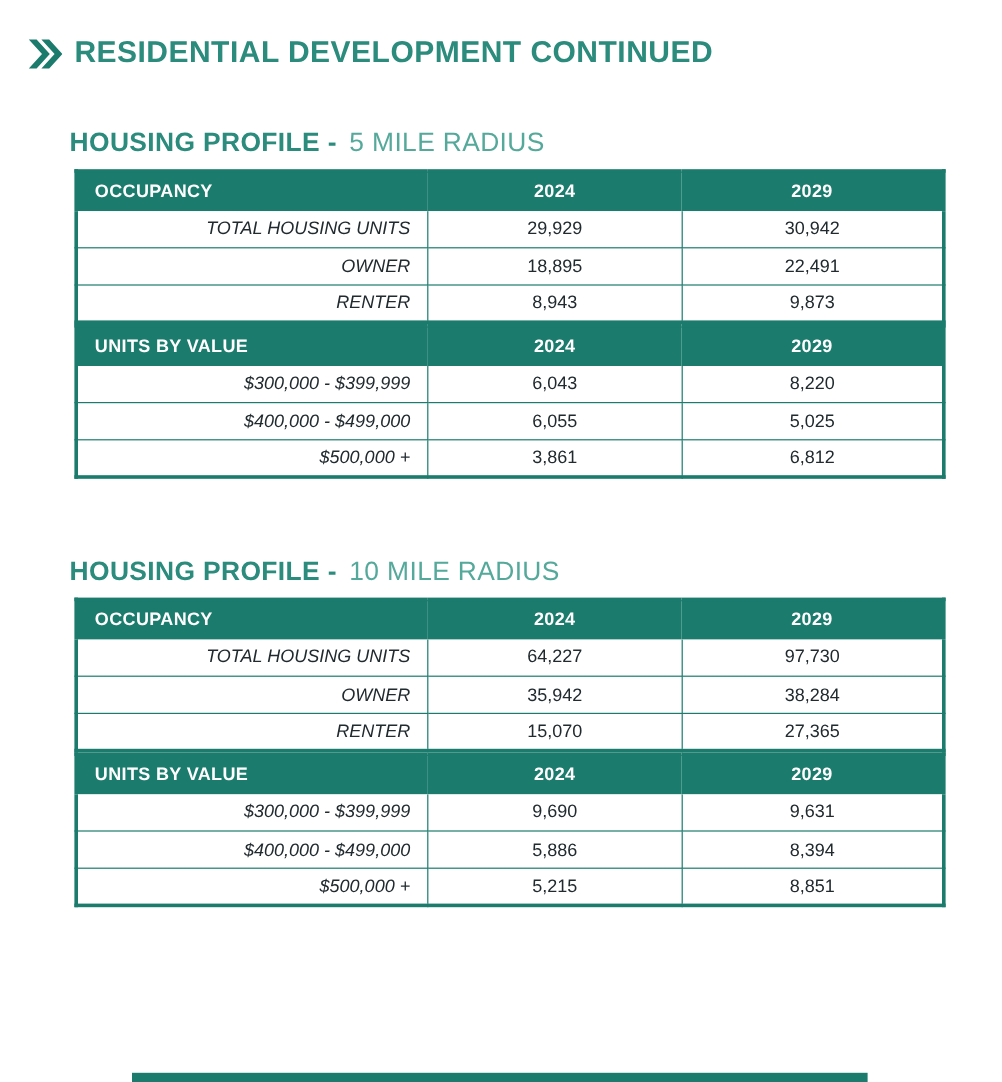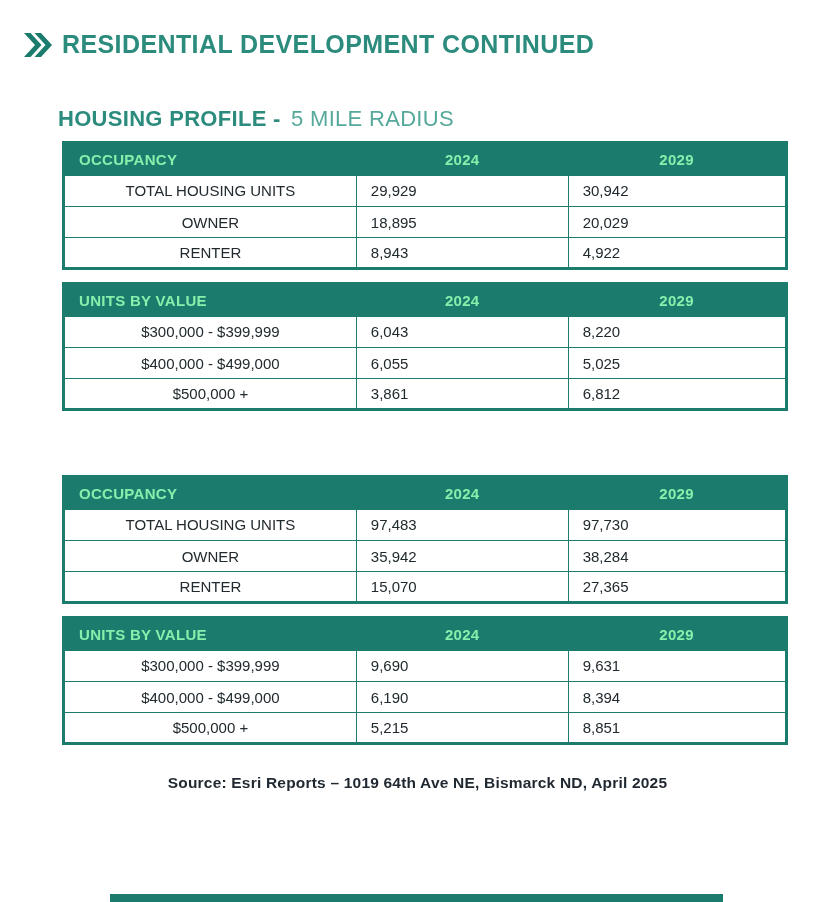--- a/index.html
+++ b/index.html
@@ -48,45 +48,46 @@
 
   
   table.data-table {
     width: 726px;
     border-collapse: collapse;
     table-layout: fixed;
     border: 3px solid #1b7b6d;
     font-size: 15px;
   }
   table.data-table + table.data-table,
-  .table-gap { margin-top: 12px; }
+  .table-gap { }
   table.data-table col.c-label { width: 40.5%; }
   table.data-table col.c-y1 { width: 29.3%; }
   table.data-table col.c-y2 { width: 30.2%; }
 
   table.data-table thead th {
     background: #1b7b6d;
-    color: #86efac;
+    color: #ffffff;
     font-weight: 700;
     letter-spacing: 0.3px;
     height: 33px;
     padding: 0 14px;
     text-align: center;
     border: none;
   }
   table.data-table thead th.label-col { text-align: left; }
 
   table.data-table tbody td {
     height: 31px;
     padding: 0 14px;
+    text-align: center;
     border: 1.5px solid #1b7b6d;
     color: #212a2e;
     background: #ffffff;
   }
-  table.data-table tbody td.label-col { text-align: center; }
+  table.data-table tbody td.label-col { text-align: right; font-style: italic; }
   table.data-table tbody tr:first-child td { border-top: none; }
 
   
   .source-note {
     margin-top: 29px;
     text-align: center;
     font-size: 15.5px;
     font-weight: 700;
     color: #1f2730;
     letter-spacing: 0.2px;
@@ -136,26 +137,26 @@
       </thead>
       <tbody>
         <tr>
           <td class="label-col">TOTAL HOUSING UNITS</td>
           <td>29,929</td>
           <td>30,942</td>
         </tr>
         <tr>
           <td class="label-col">OWNER</td>
           <td>18,895</td>
-          <td>20,029</td>
+          <td>22,491</td>
         </tr>
         <tr>
           <td class="label-col">RENTER</td>
           <td>8,943</td>
-          <td>4,922</td>
+          <td>9,873</td>
         </tr>
       </tbody>
     </table>
 
     <table class="data-table table-gap">
       <colgroup>
           <col class="c-label">
           <col class="c-y1">
           <col class="c-y2">
         </colgroup>
@@ -180,38 +181,42 @@
         <tr>
           <td class="label-col">$500,000 +</td>
           <td>3,861</td>
           <td>6,812</td>
         </tr>
       </tbody>
     </table>
   </section>
 
   <section class="section section-10">
+    <h2 class="section-heading">
+      <span class="hb">HOUSING PROFILE -</span>
+      <span class="hl">10 MILE RADIUS</span>
+    </h2>
 
     <table class="data-table">
       <colgroup>
           <col class="c-label">
           <col class="c-y1">
           <col class="c-y2">
         </colgroup>
       <thead>
         <tr>
           <th class="label-col">OCCUPANCY</th>
           <th>2024</th>
           <th>2029</th>
         </tr>
       </thead>
       <tbody>
         <tr>
           <td class="label-col">TOTAL HOUSING UNITS</td>
-          <td>97,483</td>
+          <td>64,227</td>
           <td>97,730</td>
         </tr>
         <tr>
           <td class="label-col">OWNER</td>
           <td>35,942</td>
           <td>38,284</td>
         </tr>
         <tr>
           <td class="label-col">RENTER</td>
           <td>15,070</td>
@@ -234,29 +239,28 @@
         </tr>
       </thead>
       <tbody>
         <tr>
           <td class="label-col">$300,000 - $399,999</td>
           <td>9,690</td>
           <td>9,631</td>
         </tr>
         <tr>
           <td class="label-col">$400,000 - $499,000</td>
-          <td>6,190</td>
+          <td>5,886</td>
           <td>8,394</td>
         </tr>
         <tr>
           <td class="label-col">$500,000 +</td>
           <td>5,215</td>
           <td>8,851</td>
         </tr>
       </tbody>
     </table>
   </section>
 
-  <p class="source-note">Source: Esri Reports – 1019 64th Ave NE, Bismarck ND, April 2025</p>
 
   <div class="footer-accent-bar"></div>
 
 </div>
 
 </body></html>

